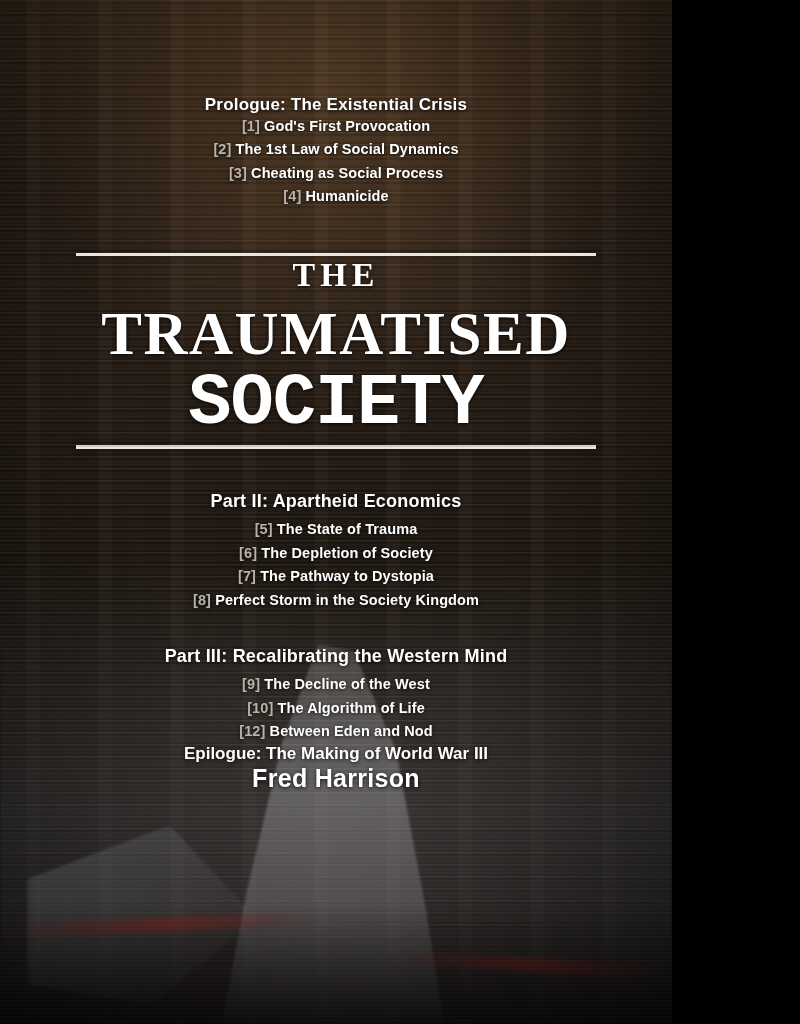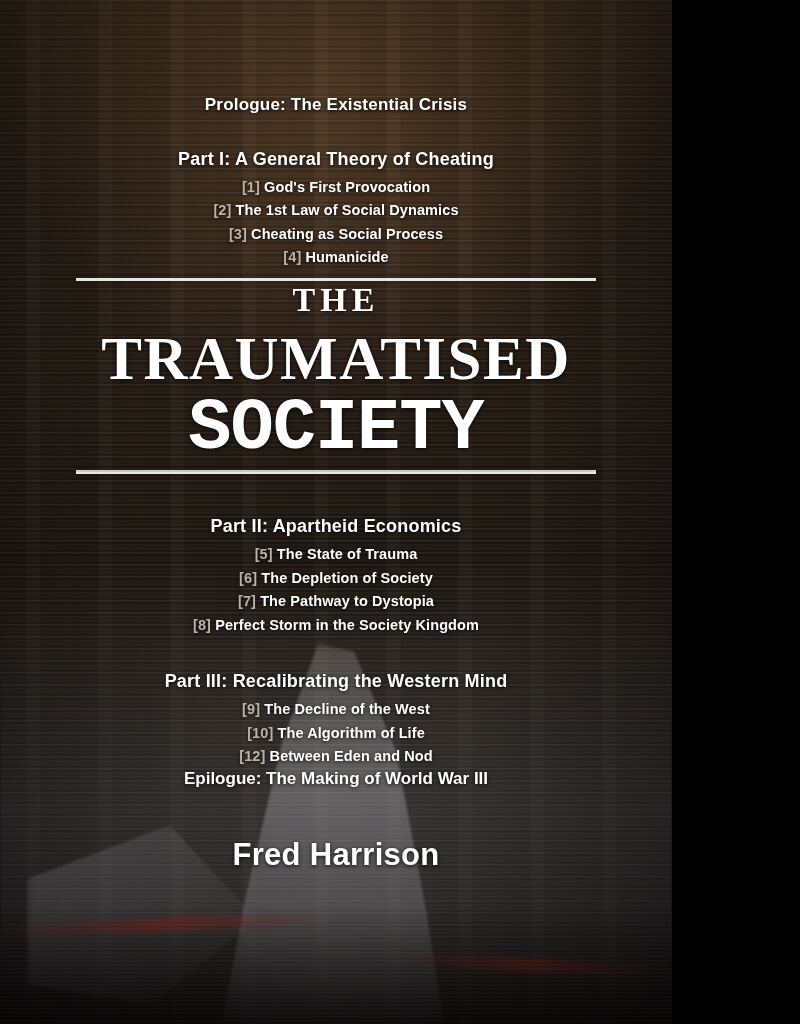--- a/index.html
+++ b/index.html
@@ -149,20 +149,21 @@
     line-height: 1.62;
     letter-spacing: 0.1px;
   }
   .chapter .num {
     color: #b9b2a9;
     font-weight: bold;
   }
 
   
   .title-block {
+    margin-top: 36px;
     padding: 8px 64px;
     border-radius: 15px;
   }
   .rule {
     height: 3px;
     background: #e9e6e0;
     margin: 0 auto;
     width: 520px;
     box-shadow: 0 0 6px rgba(0,0,0,0.6);
   }
@@ -196,24 +197,23 @@
     letter-spacing: 0.1px;
     padding: 9px 0 8px;
   }
 
   .epilogue {
     font-size: 17px;
     font-weight: bold;
   }
 
   .author {
-    font-size: 31px;
+    font-size: 25px;
     font-weight: bold;
     letter-spacing: 0.3px;
-    margin-top: 48px;
   }
 </style>
 </head>
 <body>
 
 <div class="cover">
 
   <div class="bg-base"></div>
   <div class="bg-woodgrain"></div>
   <div class="bg-vertbands"></div>
@@ -227,21 +227,20 @@
   </div>
 
   <div class="bg-scanlines"></div>
   <div class="bg-vignette"></div>
 
   <div class="content">
 
     <div class="toc-block">
       <div class="prologue">Prologue: The Existential Crisis</div>
 
-      <div class="part-heading">Part I: A General Theory of Cheating</div>
       <div class="chapter">
         <span class="num">[1]</span>
         <span>God's First Provocation</span>
       </div>
       <div class="chapter">
         <span class="num">[2]</span>
         <span>The 1st Law of Social Dynamics</span>
       </div>
       <div class="chapter">
         <span class="num">[3]</span>

